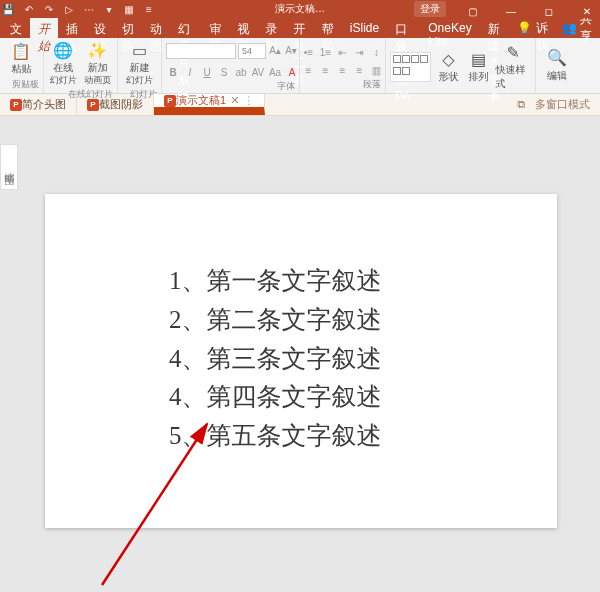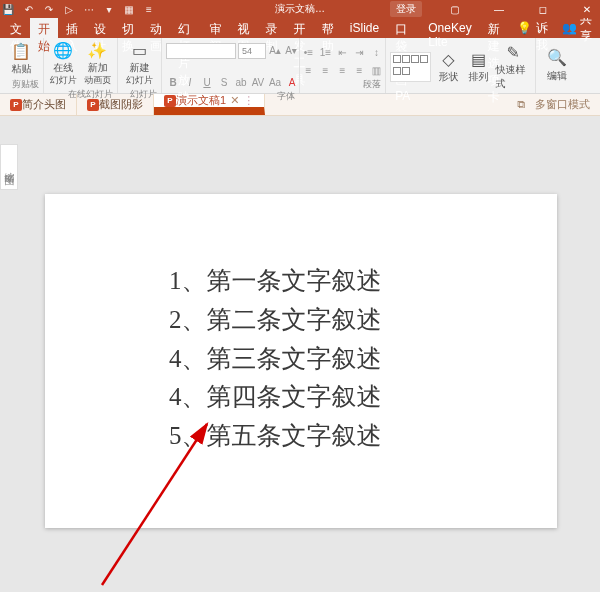--- a/index.html
+++ b/index.html
@@ -21,41 +21,42 @@
     display: flex;
     align-items: center;
     color: #fff;
     font-size: 10px;
     padding: 0 2px;
     position: relative;
   }
   .qat { display: flex; gap: 6px; align-items: center; }
   .qat .qicon { width: 14px; height: 14px; display: flex; align-items: center; justify-content: center; opacity: .9; }
   .title-center { position: absolute; left: 50%; transform: translateX(-50%); }
-  .title-right { margin-left: auto; display: flex; gap: 22px; align-items: center; }
+  .title-right { margin-left: auto; display: flex; gap: 16px; align-items: flex-end; }
   .login-box { background: rgba(255,255,255,.15); padding: 1px 6px; border-radius: 2px; font-size: 10px; }
   .winbtn { width: 22px; text-align: center; }
 
   
   .ribbon-tabs {
     height: 20px;
     background: #B7472A;
     display: flex;
     align-items: stretch;
     color: #fff;
     font-size: 12px;
     padding-left: 2px;
   }
   .ribbon-tab {
     padding: 3px 8px 2px;
     cursor: default;
   }
   .ribbon-tab.active {
     background: #F3F3F3;
     color: #B7472A;
+    font-style: italic;
   }
   .ribbon-tabs .spacer { flex: 1; }
   .tellme { display: flex; align-items: center; gap: 4px; padding: 0 6px; }
   .share { padding: 0 8px; display: flex; align-items: center; }
 
   
   .ribbon {
     height: 56px;
     background: #F3F3F3;
     border-bottom: 1px solid #dadada;
@@ -247,21 +248,21 @@
       <div class="bigbtn">
         <span class="ic">▭</span>
         <span>新建</span>
         <span style="font-size:9px;margin-top:-2px;">幻灯片</span>
       </div>
     </div>
     <div class="glabel">幻灯片</div>
   </div>
 
   <div class="group" style="width:138px;">
-    <div class="grow" style="flex-direction:column; align-items:flex-start; gap:14px; padding-top:3px;">
+    <div class="grow" style="flex-direction:column; align-items:flex-start; gap:4px; padding-top:3px;">
       <div style="display:flex; gap:2px;">
         <div class="font-box"></div>
         <div class="font-box font-sz">54</div>
         <span class="mini-ic">A▴</span>
         <span class="mini-ic">A▾</span>
       </div>
       <div class="mini-row">
         <span class="mini-ic">
             <b>B</b>
           </span>

